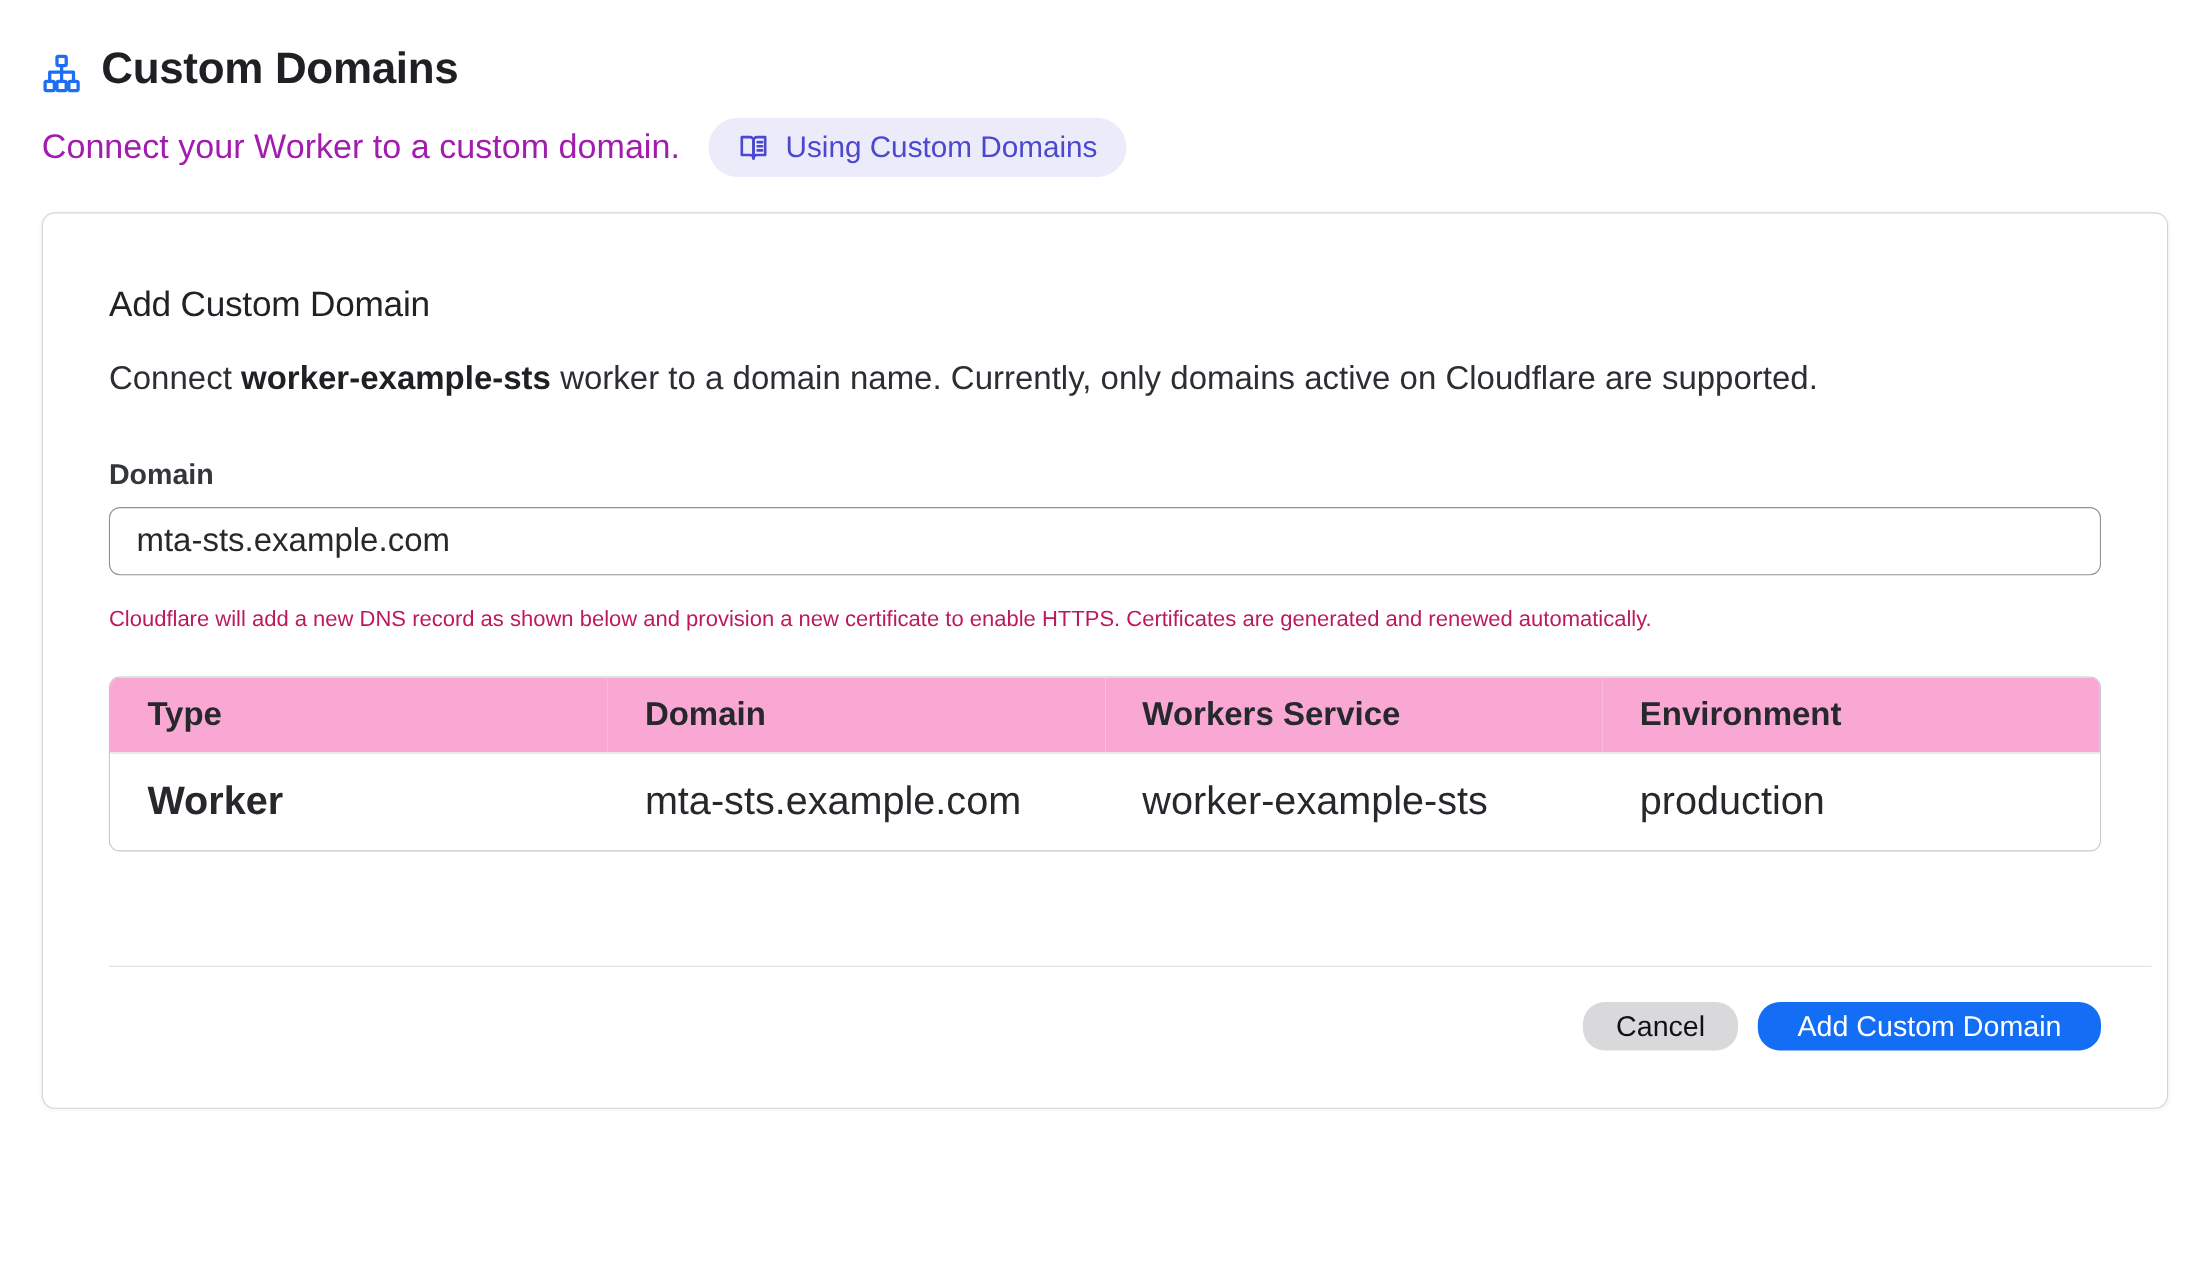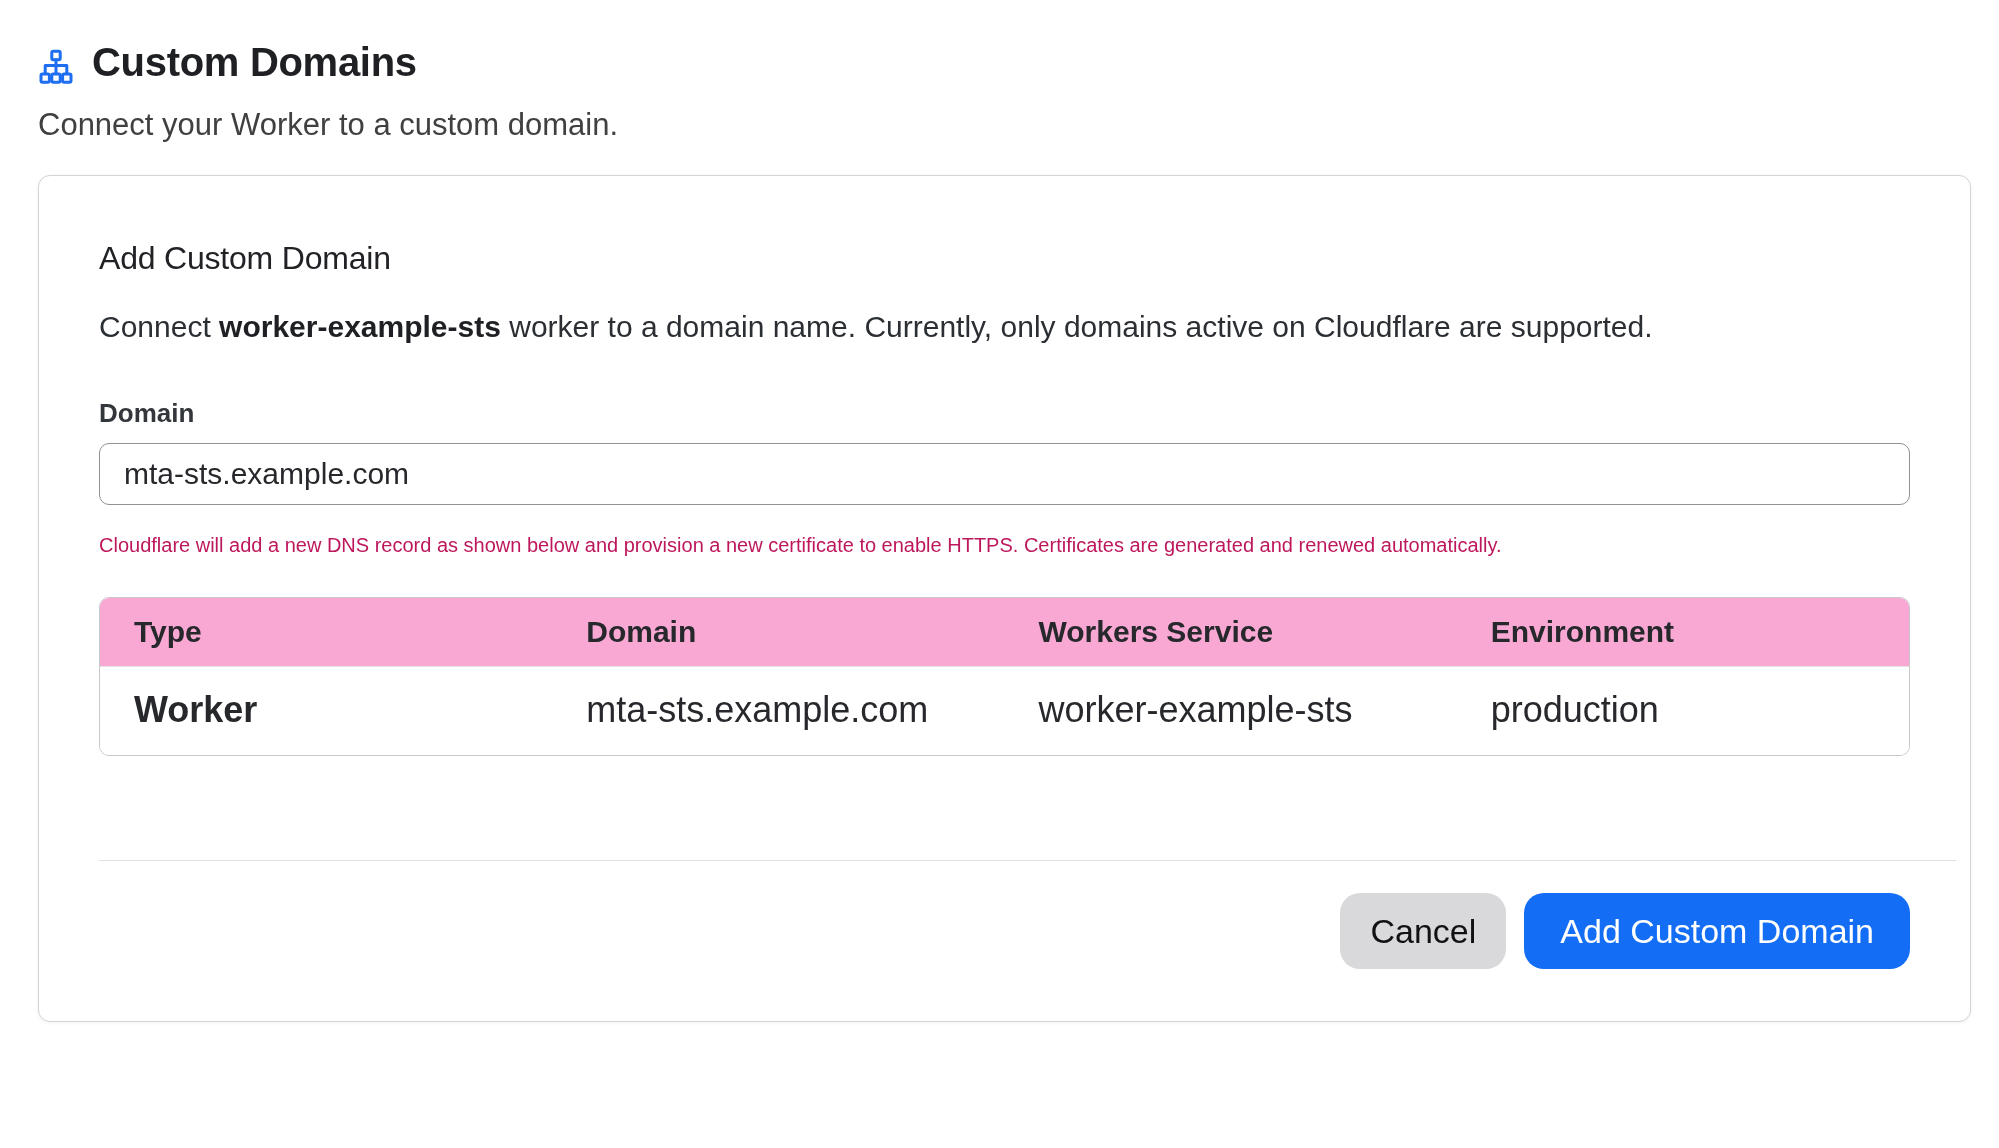--- a/index.html
+++ b/index.html
@@ -13,21 +13,21 @@
   .page { padding: 40px 38px 0 38px; }
 
   
   .title-row { display: flex; align-items: flex-end; gap: 18px; }
   .title-icon { width: 36px; height: 36px; flex: 0 0 auto; display: block; }
   .page-title {
     font-size: 40px; font-weight: 700; color: #1e2023;
     letter-spacing: -0.3px;
   }
   .subtitle-row { display: flex; align-items: center; gap: 26px; margin-top: 22px; }
-  .page-subtitle { font-size: 31px; color: #404040; }
+  .page-subtitle { font-size: 31px; color: #a21caf; }
   .docs-badge {
     display: inline-flex; align-items: center; gap: 14px;
     height: 54px; padding: 0 26px; border-radius: 27px;
     background: #ecebfa; color: #4b48cf;
     font-size: 27px; cursor: pointer; text-decoration: none;
   }
   .docs-badge svg { width: 30px; height: 30px; display: block; }
 
   
   .card {
@@ -89,23 +89,23 @@
   
   .footer-divider {
     border: none; border-top: 1px solid #e0e0e2;
     margin: 104px -46px 0 0; height: 0;
   }
   .footer-actions {
     display: flex; justify-content: flex-end; align-items: center;
     gap: 18px; margin-top: 32px;
   }
   .btn {
-    height: 76px; border: none; border-radius: 20px;
+    height: 44px; border: none; border-radius: 20px;
     font-family: "Liberation Sans", sans-serif;
-    font-size: 34px; cursor: pointer; line-height: 62px;
+    font-size: 26px; cursor: pointer; line-height: 62px;
     display: inline-flex; align-items: center;
   }
   .btn-cancel { background: #d9d9db; color: #101113; padding: 0 30px; }
   .btn-primary { background: #146ef5; color: #ffffff; padding: 0 36px; }
 </style>
 </head>
 <body>
 
 <div class="page">
 
@@ -115,20 +115,28 @@
       <path d="M12 7.2 V11 M4.8 11 H19.2 M4.8 11 V16.4 M12 11 V16.4 M19.2 11 V16.4"></path>
       <rect x="2" y="16.6" width="5.6" height="5.6" rx="1"></rect>
       <rect x="9.2" y="16.6" width="5.6" height="5.6" rx="1"></rect>
       <rect x="16.4" y="16.6" width="5.6" height="5.6" rx="1"></rect>
     </svg>
     <span class="page-title">Custom Domains</span>
   </div>
 
   <div class="subtitle-row">
     <span class="page-subtitle">Connect your Worker to a custom domain.</span>
+    <a class="docs-badge">
+      <svg viewBox="0 0 24 24" fill="none" stroke="#4b48cf" stroke-width="1.9" stroke-linecap="round" stroke-linejoin="round">
+        <path d="M3.5 4.5 H9.5 a2.5 2.5 0 0 1 2.5 2.5 V20 a2.5 2.5 0 0 0 -2.5 -2.5 H3.5 Z"></path>
+        <path d="M20.5 4.5 H14.5 a2.5 2.5 0 0 0 -2.5 2.5 V20 a2.5 2.5 0 0 1 2.5 -2.5 H20.5 Z"></path>
+        <path d="M15 8.2 h3.3 M15 11.2 h3.3 M15 14.2 h3.3"></path>
+      </svg>
+      <span>Using Custom Domains</span>
+    </a>
   </div>
 
   <div class="card">
 
     <h2 class="section-heading">Add Custom Domain</h2>
 
     <p class="card-desc"><span>Connect </span><b>worker-example-sts</b><span> worker to a domain name. Currently, only domains active on Cloudflare are supported.</span></p>
 
     <label class="field-label" for="domain-input">Domain</label>
     <input id="domain-input" class="domain-input" type="text" value="mta-sts.example.com" style="">

